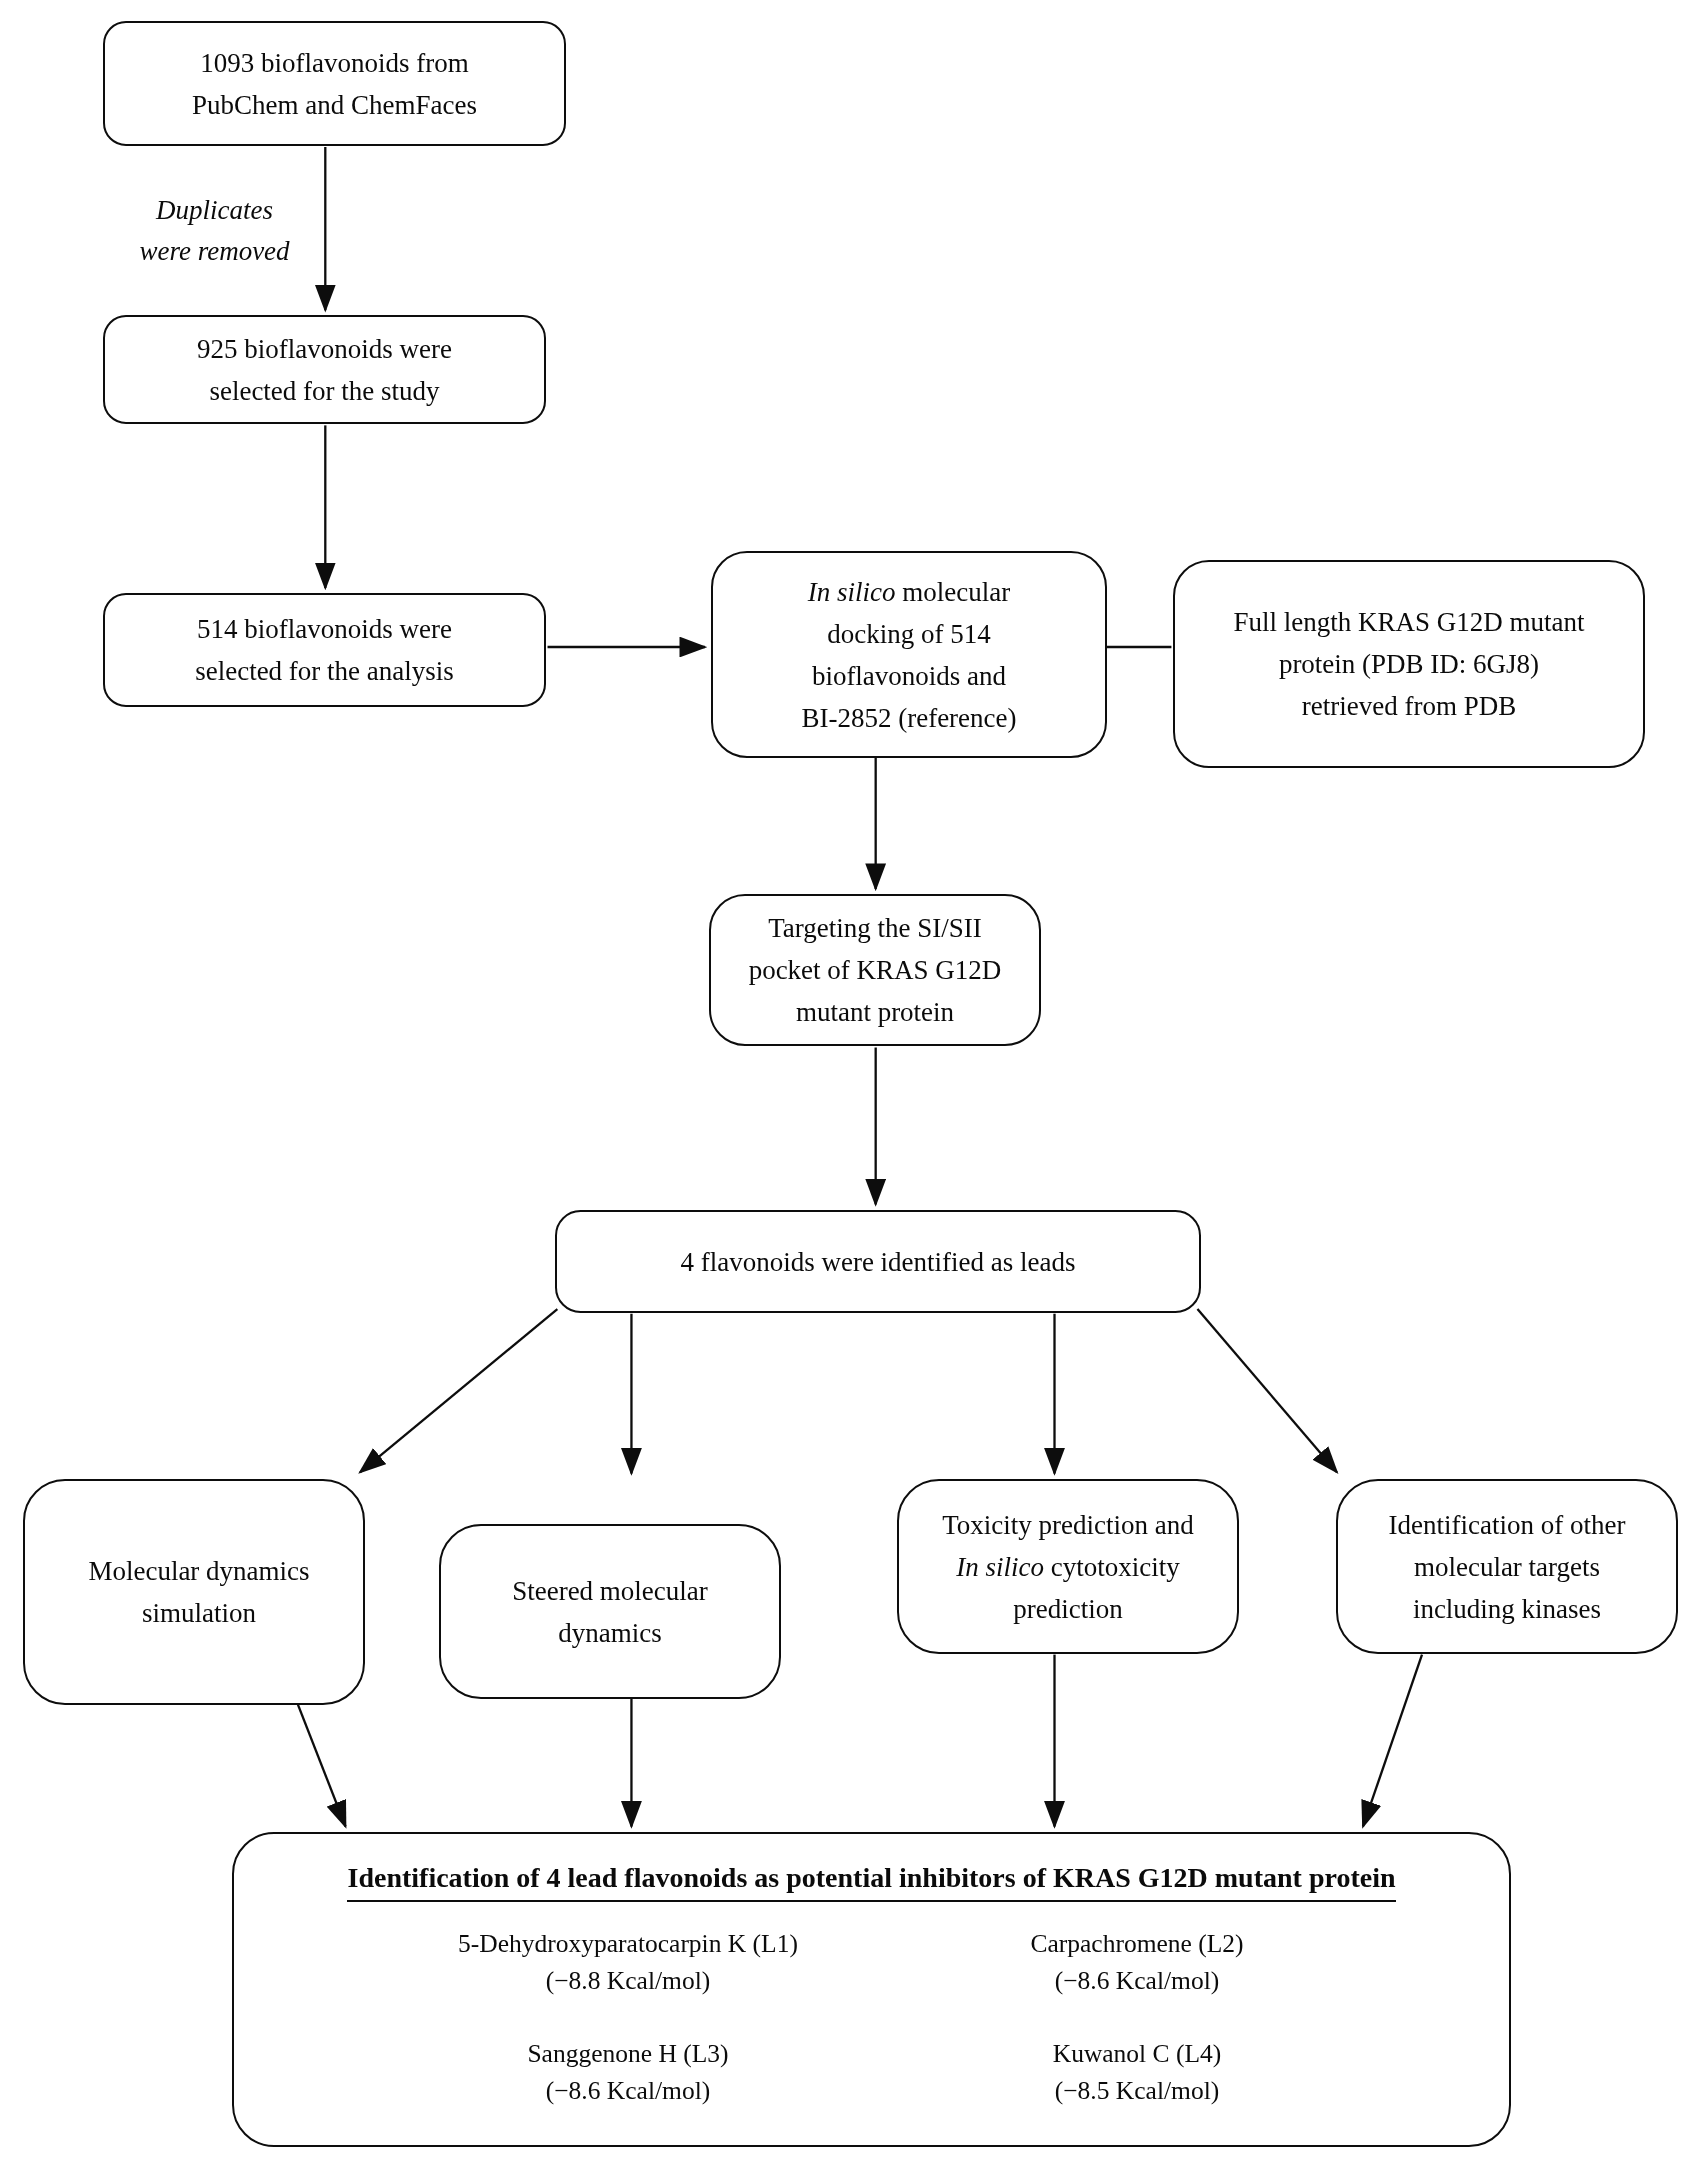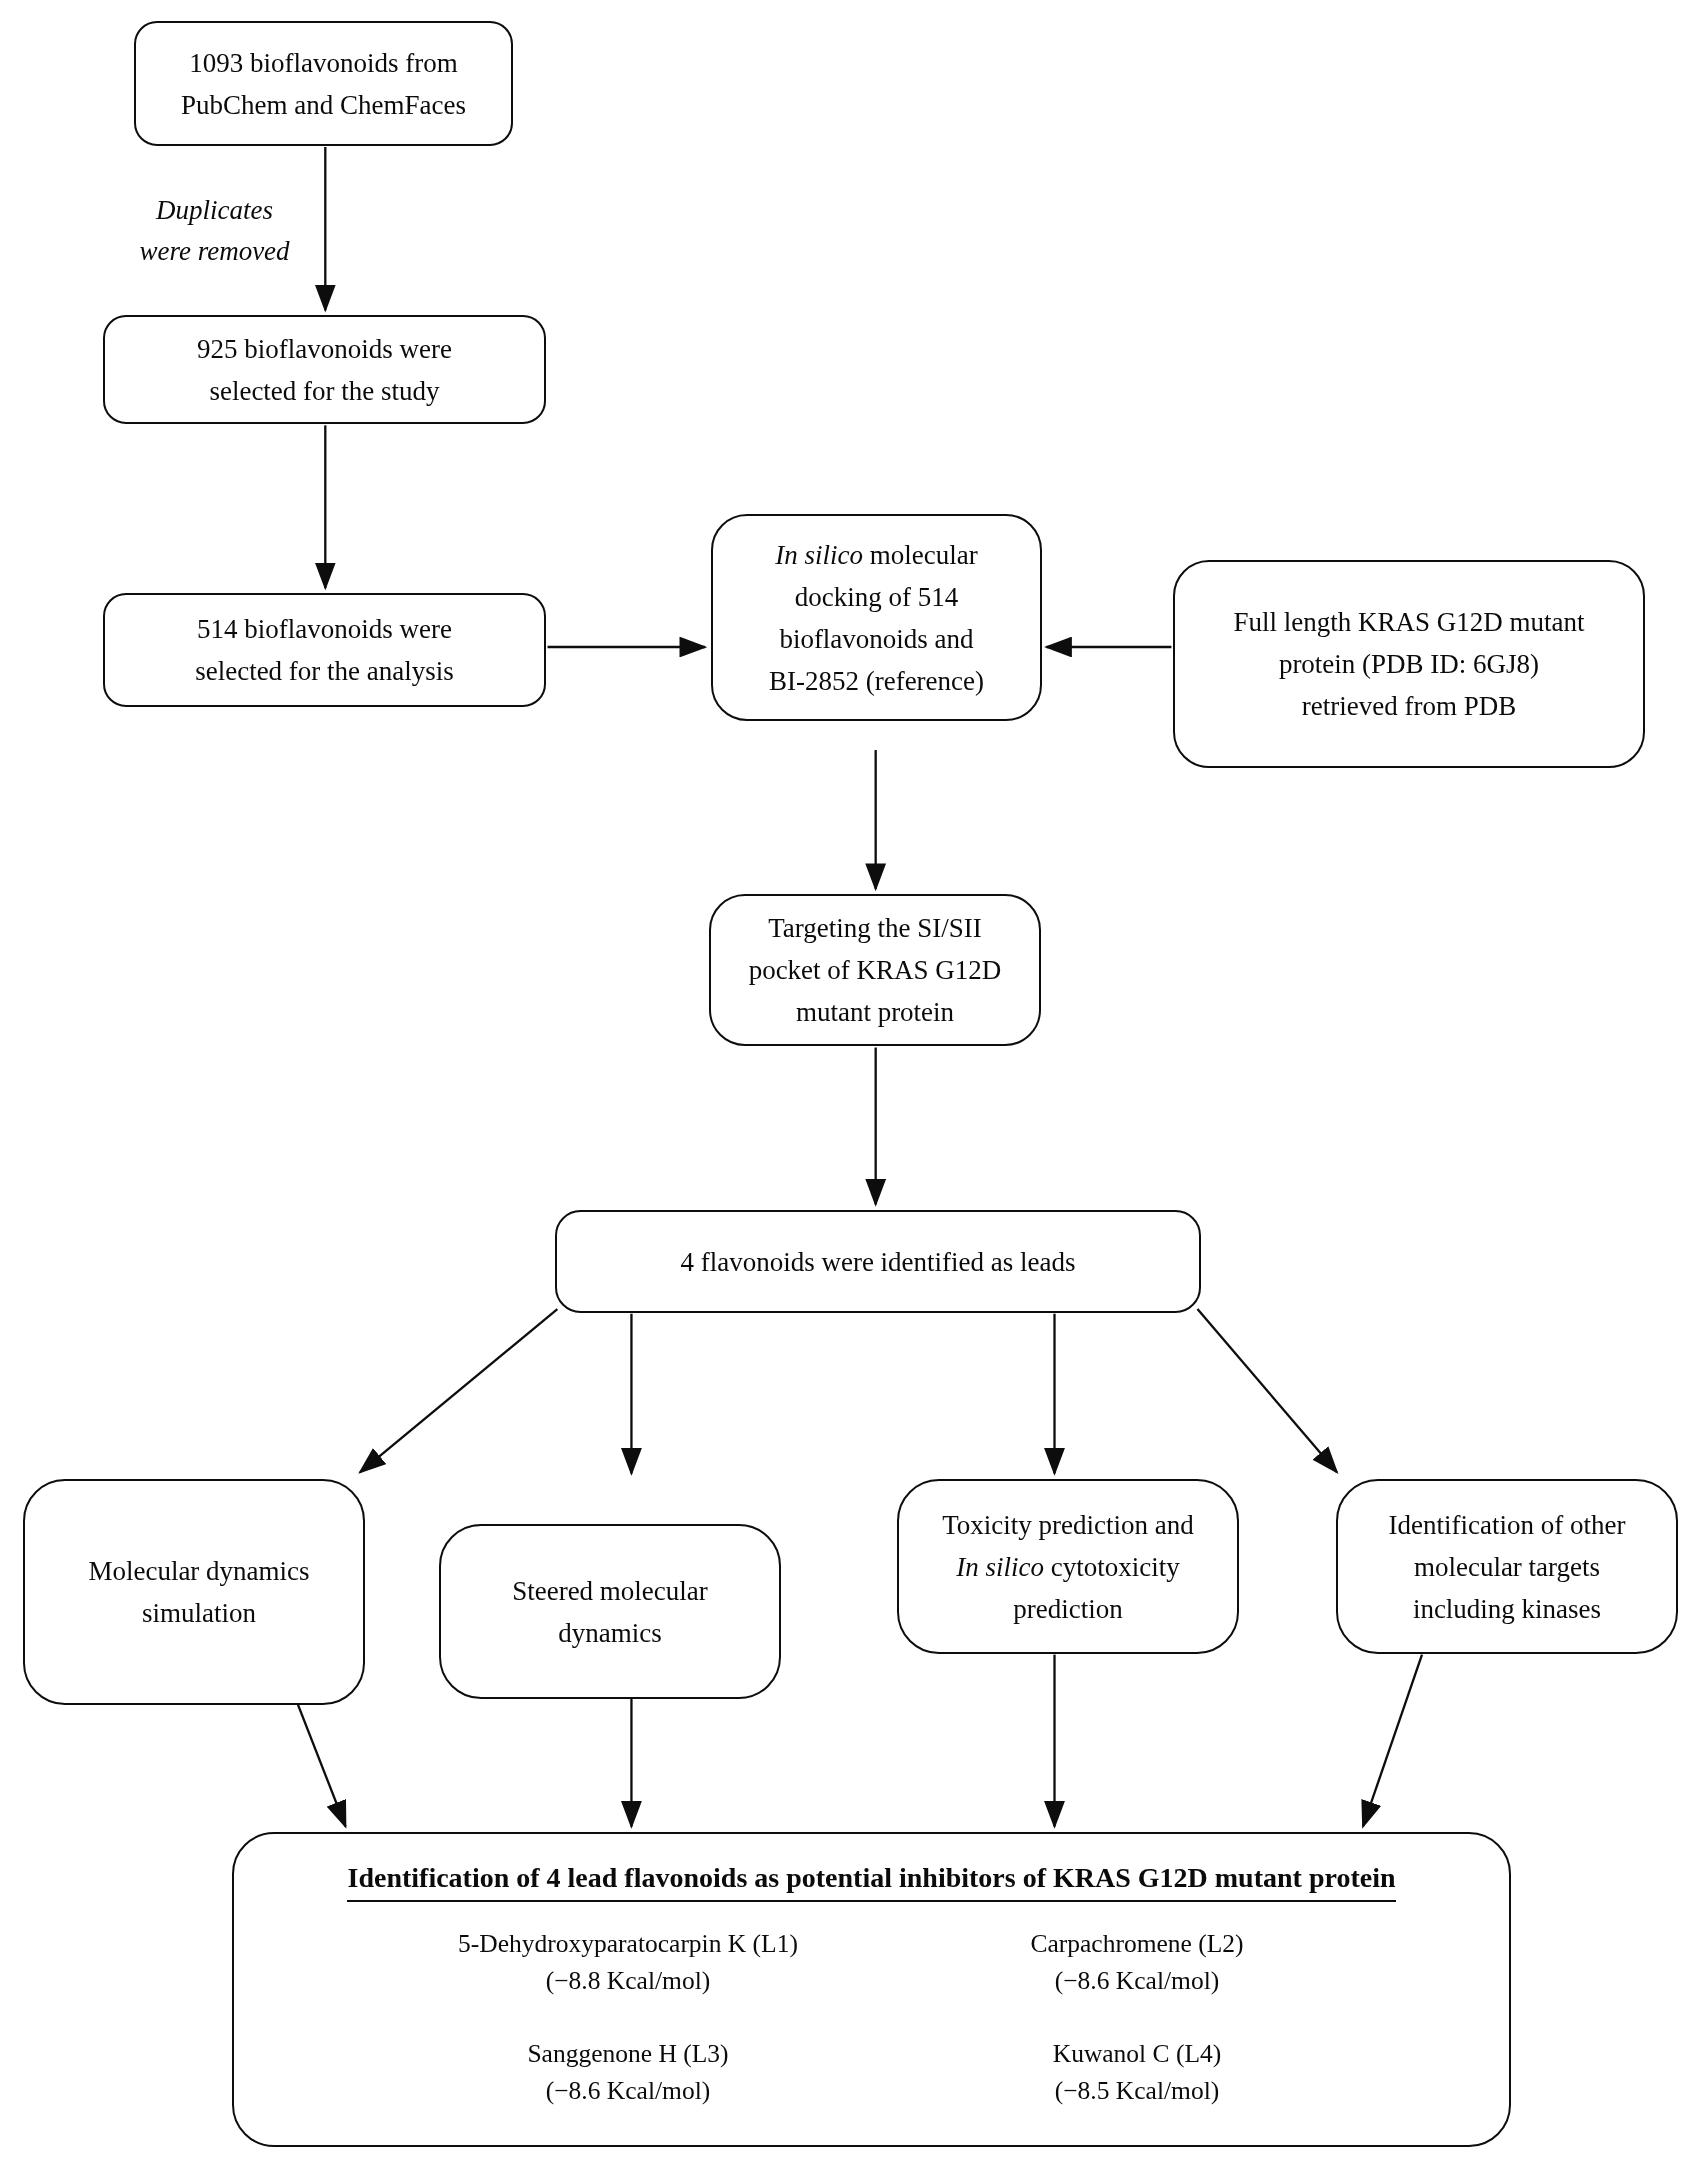--- a/index.html
+++ b/index.html
@@ -107,42 +107,42 @@
       <line x1="1091" y1="2270" x2="1091" y2="2546" marker-end="url(#ah)"></line>
       <line x1="1822" y1="2270" x2="1822" y2="2546" marker-end="url(#ah)"></line>
       <line x1="2069" y1="2262" x2="2310" y2="2544" marker-end="url(#ah)"></line>
       <line x1="481" y1="2859" x2="597" y2="3156" marker-end="url(#ah)"></line>
       <line x1="1091" y1="2859" x2="1091" y2="3156" marker-end="url(#ah)"></line>
       <line x1="1822" y1="2859" x2="1822" y2="3156" marker-end="url(#ah)"></line>
       <line x1="2457" y1="2859" x2="2355" y2="3156" marker-end="url(#ah)"></line>
     </g>
   </svg>
 
-  <div class="node" style="left:103px; top:21px; width:379px; height:125px;margin-left:31px;">
+  <div class="node" style="left:103px; top:21px; width:463px; height:125px;">
     <div>1093 bioflavonoids from</div>
     <div>PubChem and ChemFaces</div>
   </div>
 
   <div class="edge-label" style="left:96px; top:190px; width:237px;">
     <div>Duplicates</div>
     <div>were removed</div>
   </div>
 
   <div class="node" style="left:103px; top:315px; width:443px; height:109px;">
     <div>925 bioflavonoids were</div>
     <div>selected for the study</div>
   </div>
 
 
   <div class="node" style="left:103px; top:593px; width:443px; height:114px;">
     <div>514 bioflavonoids were</div>
     <div>selected for the analysis</div>
   </div>
 
-  <div class="node round-md" style="left:711px; top:514px; width:331px; height:207px;">
+  <div class="node round-md" style="left:711px; top:551px; width:396px; height:207px;">
     <div><span class="it">In silico</span><span> molecular</span></div>
     <div>docking of 514</div>
     <div>bioflavonoids and</div>
     <div>BI-2852 (reference)</div>
   </div>
 
   <div class="node round-md" style="left:1173px; top:560px; width:472px; height:208px;">
     <div>Full length KRAS G12D mutant</div>
     <div>protein (PDB ID: 6GJ8)</div>
     <div>retrieved from PDB</div>

